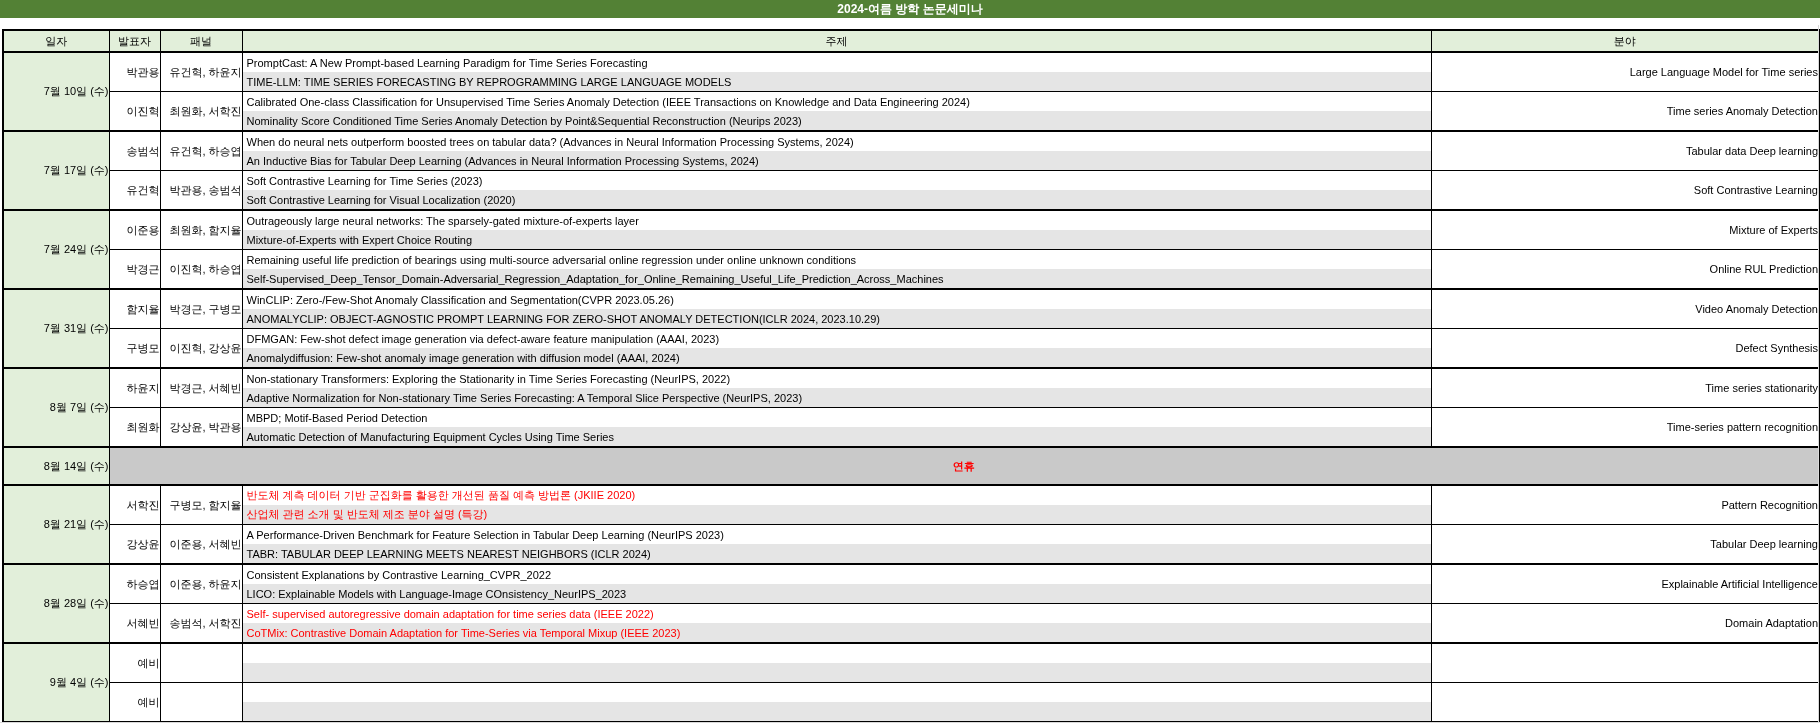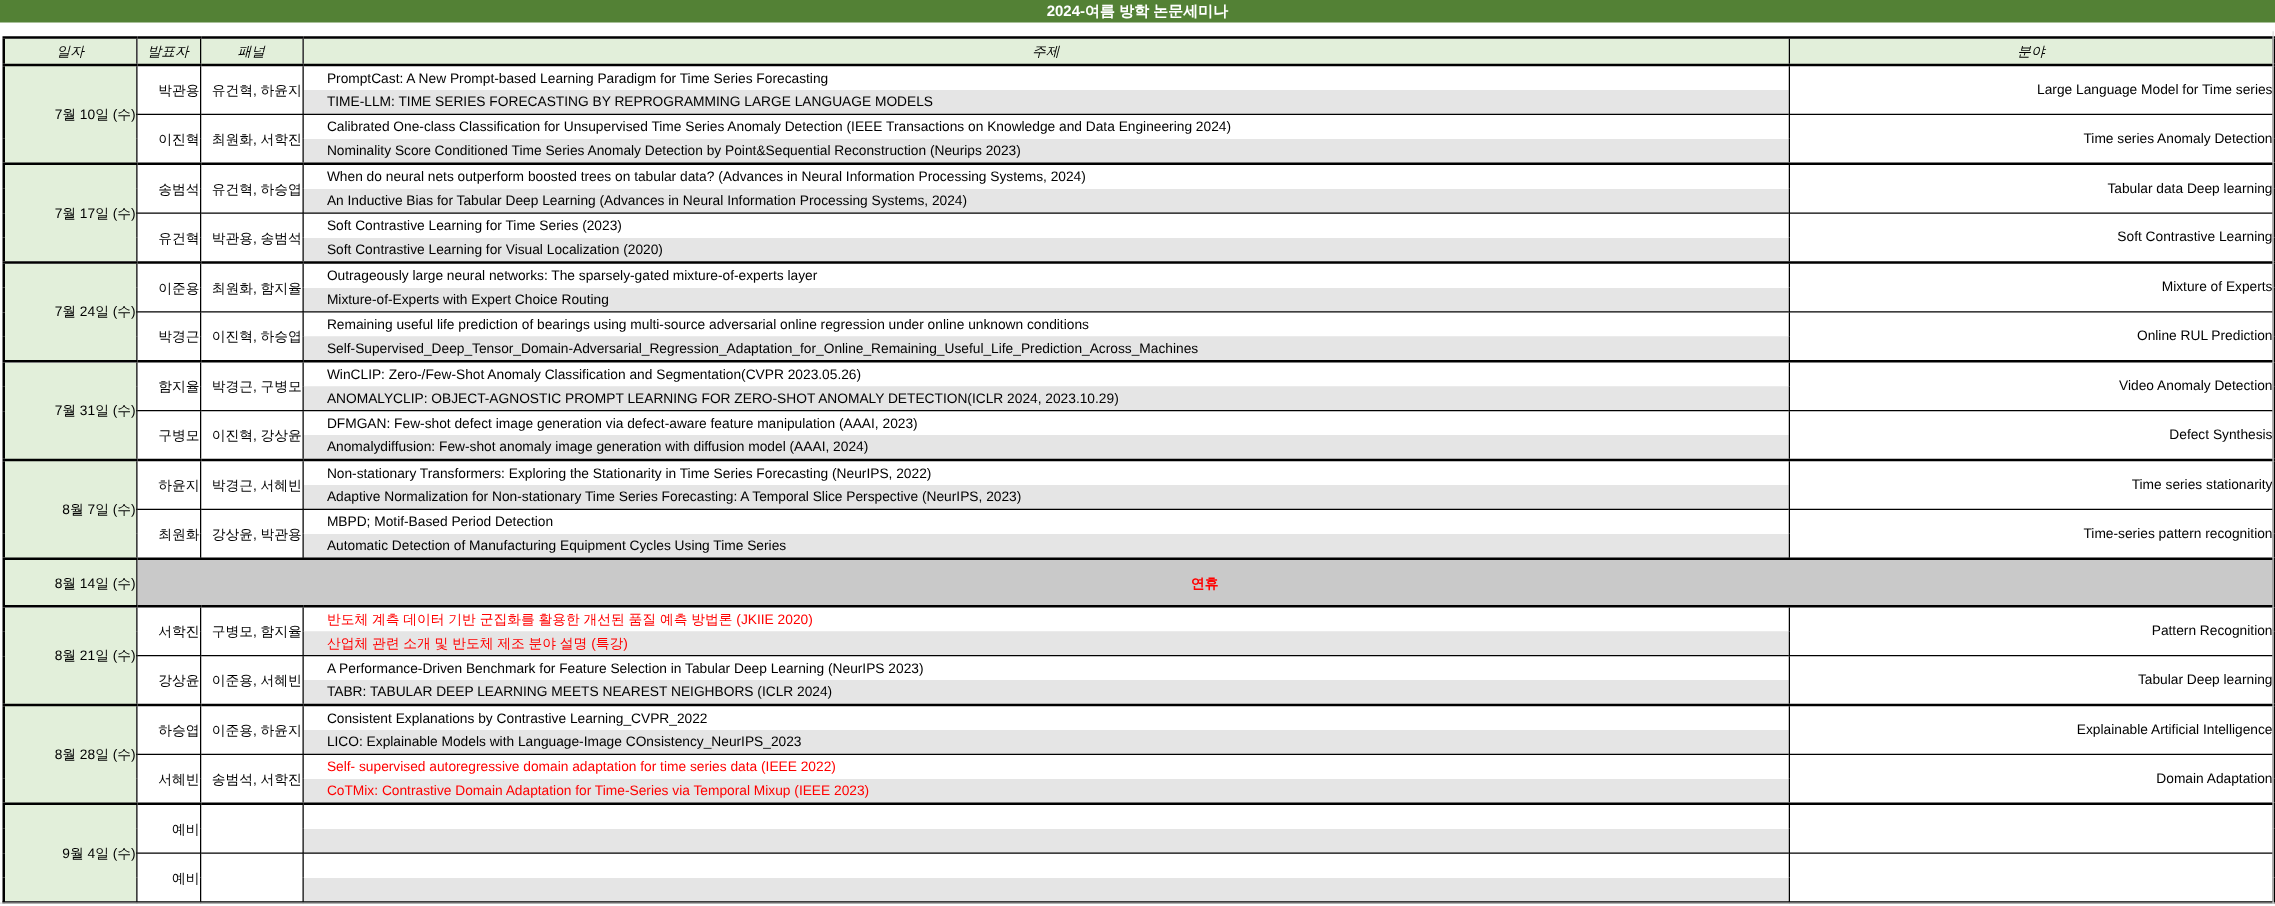--- a/index.html
+++ b/index.html
@@ -4,25 +4,25 @@
 <style>
   html,body{margin:0;padding:0;background:#ffffff;}
   body{width:1820px;height:725px;overflow:hidden;position:relative;
        font-family:"Liberation Sans","DejaVu Sans",sans-serif;color:#000;}
   .title-bar{height:18px;background:#538135;color:#ffffff;display:flex;
              align-items:center;justify-content:center;font-weight:bold;font-size:12px;}
   .table-wrap{margin:11px 0 0 2px;position:relative;}
   table{border-collapse:collapse;table-layout:fixed;width:1816px;border:2.5px solid #000;}
   th,td{padding:0;font-size:11px;overflow:hidden;white-space:nowrap;vertical-align:middle;}
   th{background:#E2EFDA;border:1.5px solid #000;border-top-width:2px;border-bottom-width:2px;
-     height:20px;font-weight:normal;font-style:italic;}
+     height:20px;font-weight:normal;}
   td{border:1.5px solid #000;background:#fff;}
   td.date{background:#E2EFDA;text-align:right;}
   td.presenter,td.panel,td.field{text-align:right;}
-  td.topic{text-align:left;padding-left:19px;height:19px;}
+  td.topic{text-align:left;padding-left:4px;height:19px;}
   td.t1{border-bottom:none;}
   td.t2{border-top:none;background:#e5e5e5;}
   td.red{color:#FF0000;}
   td.gsep{border-top:2.2px solid #000;}
   td.holiday{background:#C9C9C9;color:#FF0000;text-align:center;font-weight:bold;height:36px;}
   tr.holiday-row td.date{border-top:2.2px solid #000;border-bottom:2.2px solid #000;padding-left:32px;}
   .ghost-v,.ghost-h{position:absolute;background:#d9d9d9;}
   .ghost-v{left:1818px;top:25px;width:1px;height:698px;}
   .ghost-h{left:0;top:722px;width:1820px;height:1px;}
 </style>

